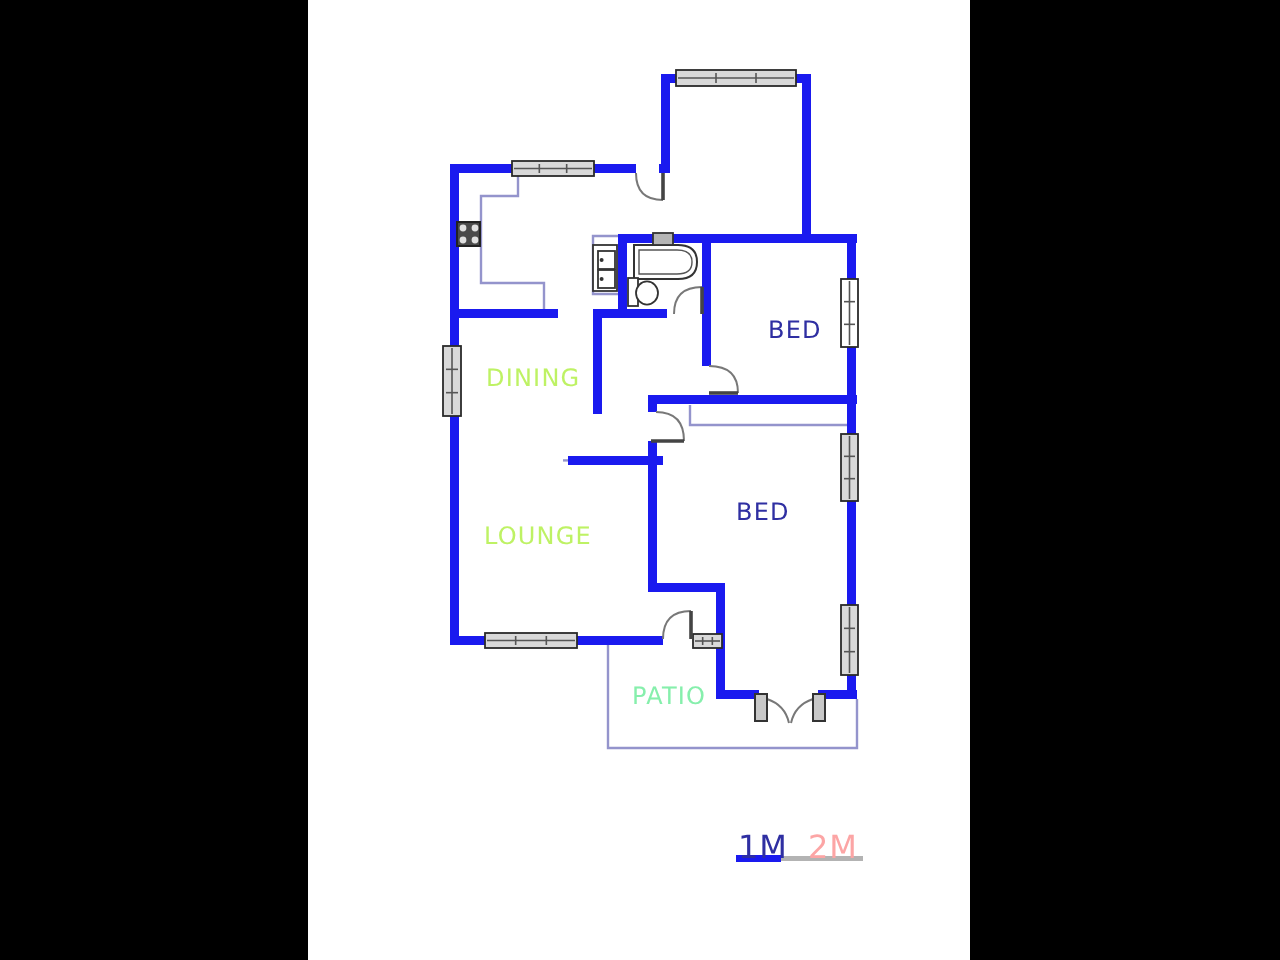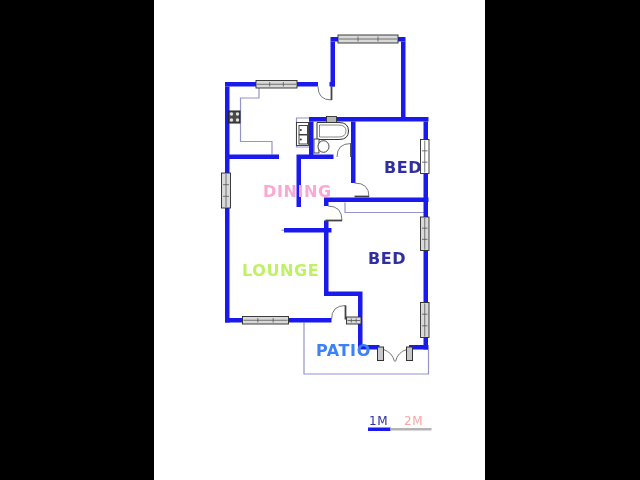--- a/index.html
+++ b/index.html
@@ -1,21 +1,21 @@
 <!DOCTYPE html>
 <html><head>
 <meta charset="utf-8">
 <style>
   html,body{margin:0;padding:0;background:#000;}
   #stage{position:relative;width:640px;height:480px;background:#000;overflow:hidden;
          font-family:"DejaVu Sans","Liberation Sans",sans-serif;}
   #plan-svg{position:absolute;left:0;top:0;}
-  .room-label{position:absolute;font-size:16px;letter-spacing:0.6px;white-space:nowrap;
-              font-weight:700;}
-  .scale-label{position:absolute;font-size:12px;letter-spacing:0.5px;white-space:nowrap;}
+  .room-label{position:absolute;font-size:12px;letter-spacing:0.6px;white-space:nowrap;
+              font-weight:400;}
+  .scale-label{position:absolute;font-size:16px;letter-spacing:0.5px;white-space:nowrap;}
   .letterbox{position:absolute;top:0;height:480px;background:#000;}
 </style>
 </head>
 <body>
 
 <div id="stage">
   <div class="letterbox" id="lb-left" style="left: 0px; width: 154px;"></div>
   <div class="letterbox" id="lb-right" style="left: 485px; width: 155px;"></div>
 
   <svg id="plan-svg" width="640" height="480" viewBox="0 0 640 480">
@@ -105,21 +105,21 @@
       <circle cx="300.8" cy="139.5" r="1" fill="#333333"></circle>
       <path d="M317,122.5 H339 Q348.5,122.5 348.5,131 Q348.5,139.5 339,139.5 H317 Z" fill="#ffffff" stroke="#333333" stroke-width="1"></path>
       <path d="M319.5,125 H338.5 Q346,125 346,131 Q346,137 338.5,137 H319.5 Z" fill="none" stroke="#555555" stroke-width="0.7"></path>
       <rect x="326.5" y="116.5" width="10" height="6" fill="#b5b5b5" stroke="#333333" stroke-width="0.9"></rect>
       <rect x="314" y="139" width="5" height="14" fill="#ffffff" stroke="#333333" stroke-width="0.9"></rect>
       <ellipse cx="323.5" cy="146.5" rx="5.5" ry="5.8" fill="#ffffff" stroke="#333333" stroke-width="0.9"></ellipse>
       <rect x="368" y="427.5" width="22.5" height="3.5" fill="#1a1aef"></rect>
       <rect x="390.5" y="428" width="41" height="2.5" fill="#b3b3b3"></rect>
     </svg>
 
-  <div class="room-label" style="left: 243px; top: 182px; color: #f9a8d4; margin-left: 20px;">DINING</div>
+  <div class="room-label" style="left: 243px; top: 182px; color: #bef264;">DINING</div>
   <div class="room-label" style="left: 242px; top: 261px; color: #bef264;">LOUNGE</div>
   <div class="room-label" style="left: 384px; top: 158px; color: rgb(47, 47, 162);">BED</div>
   <div class="room-label" style="left: 368px; top: 249px; color: rgb(47, 47, 162);">BED</div>
-  <div class="room-label" style="left: 316px; top: 341px; color: #3b82f6;">PATIO</div>
+  <div class="room-label" style="left: 316px; top: 341px; color: #86efac;">PATIO</div>
 
   <div class="scale-label" style="left: 369px; top: 414px; color: rgb(47, 47, 162);">1M</div>
   <div class="scale-label" style="left: 404px; top: 414px; color: #fca5a5;">2M</div>
 </div>
 
 </body></html>

